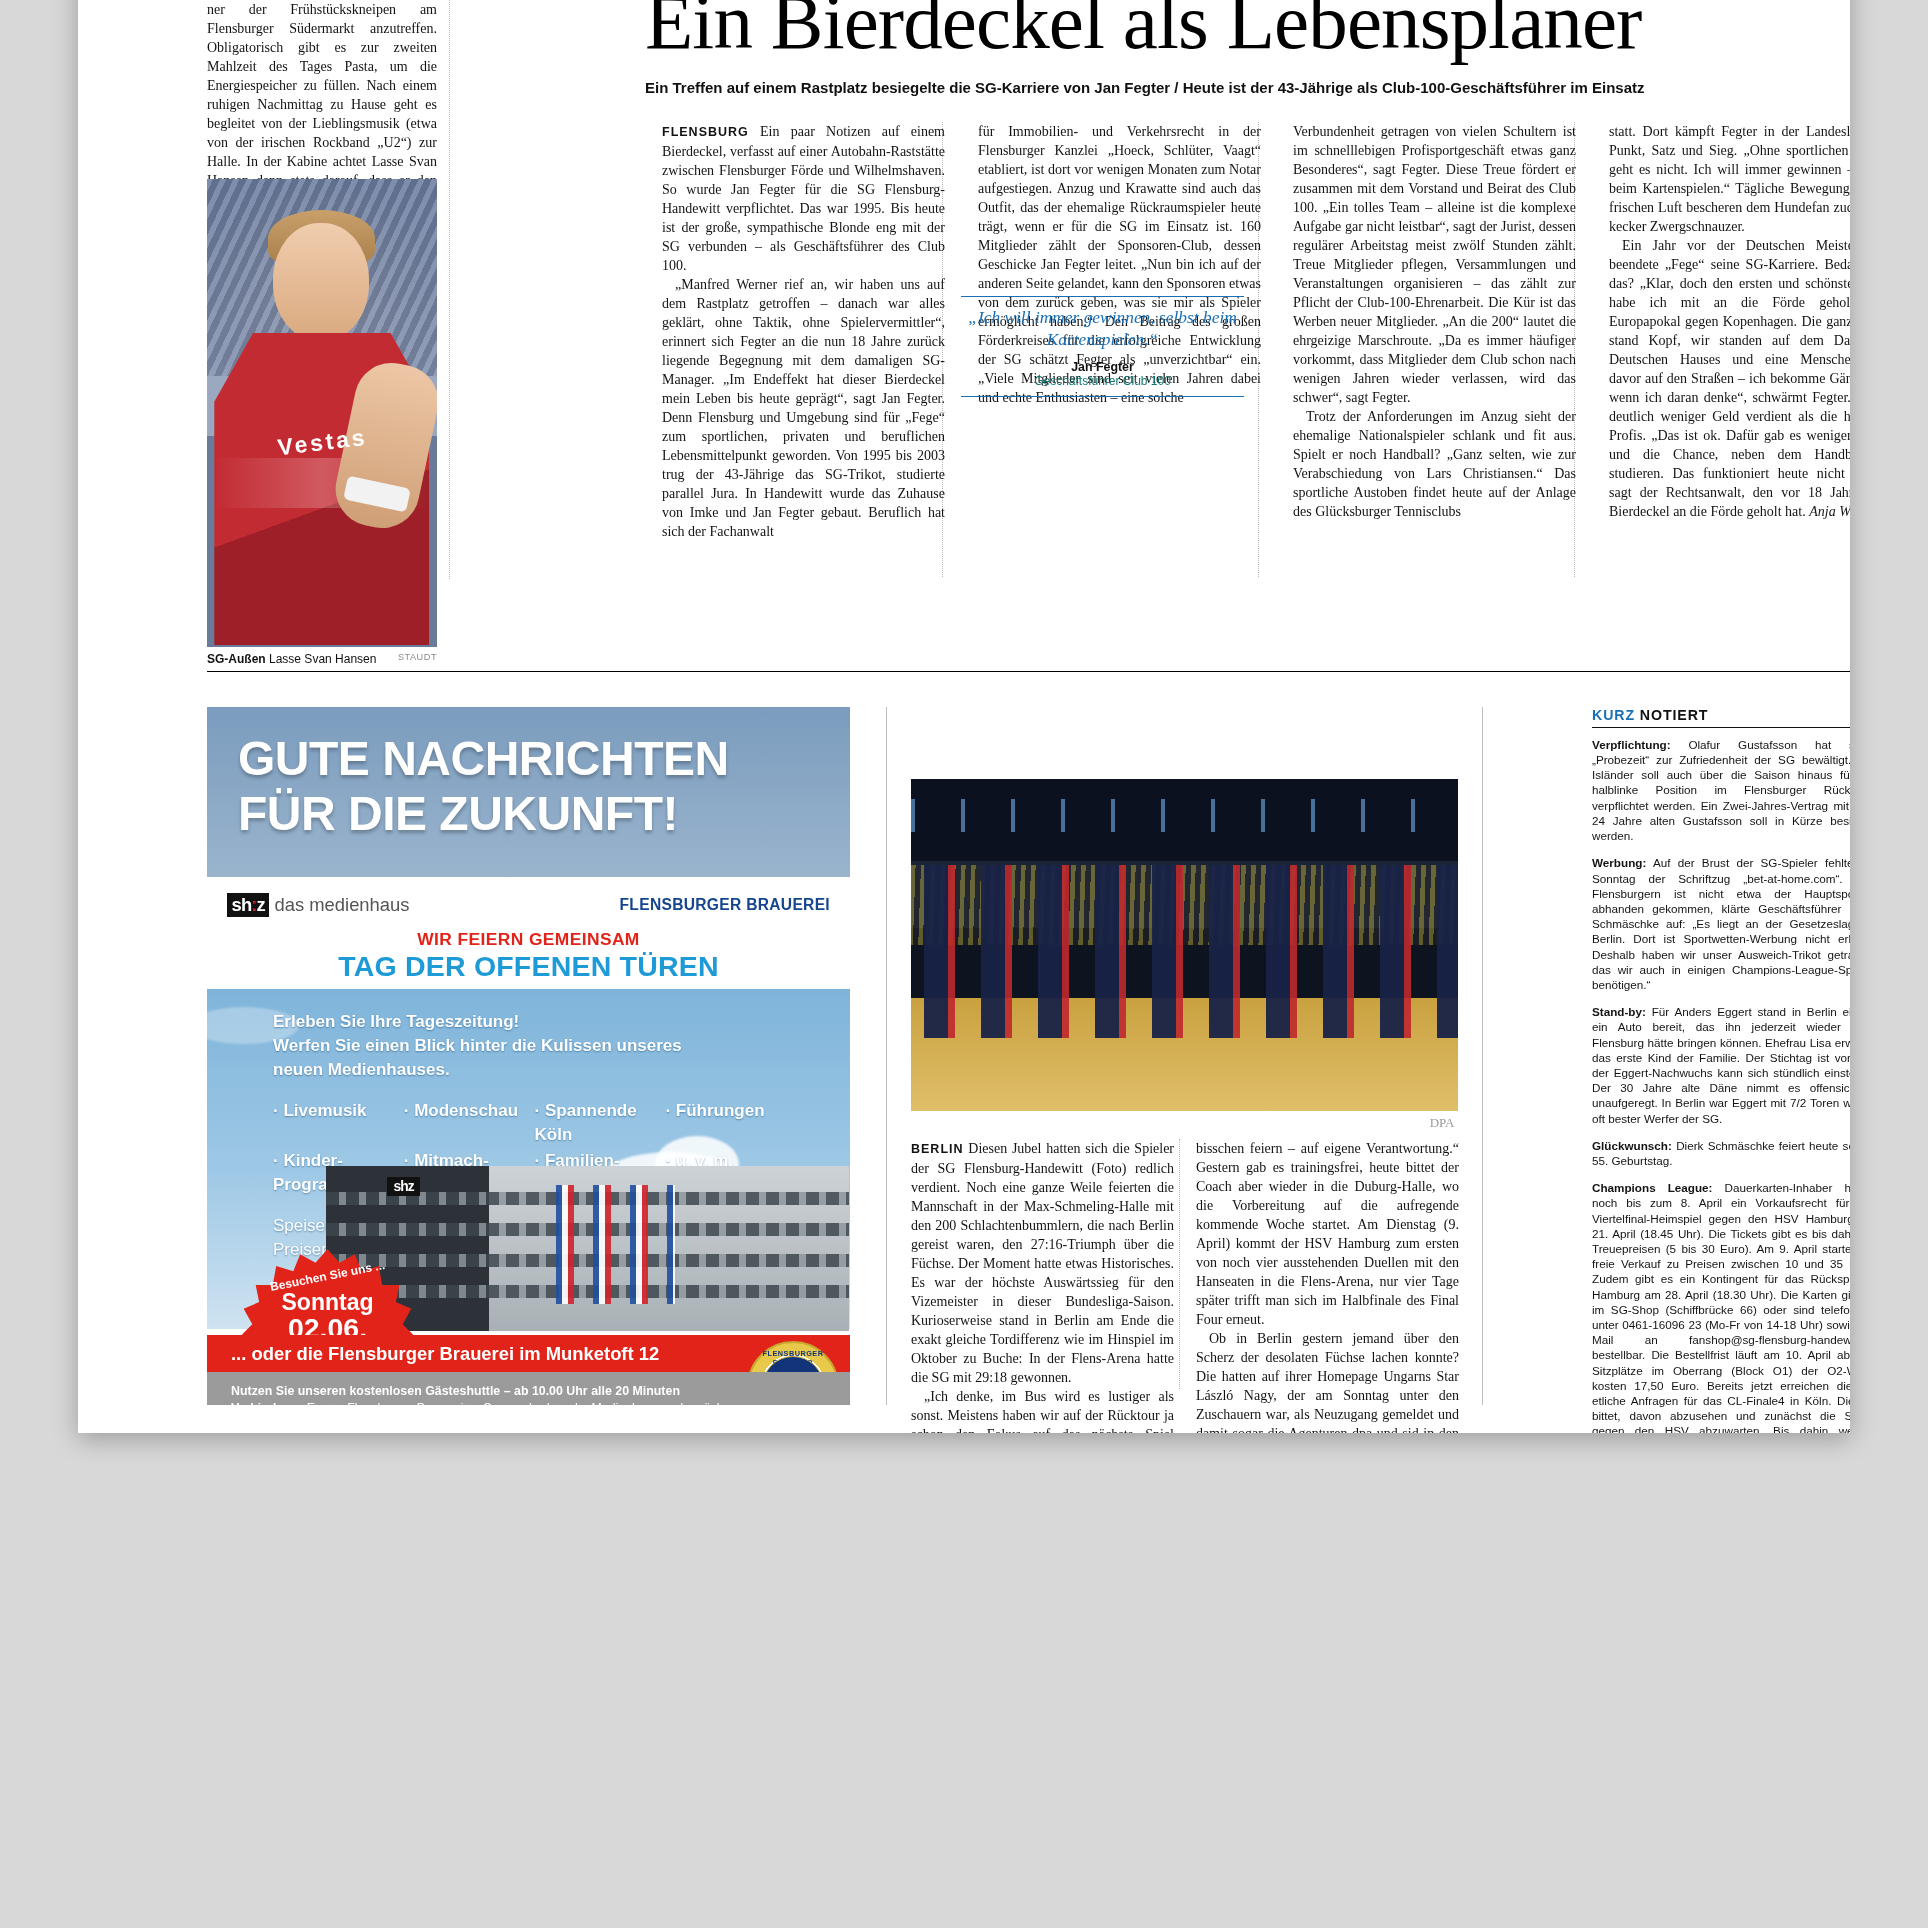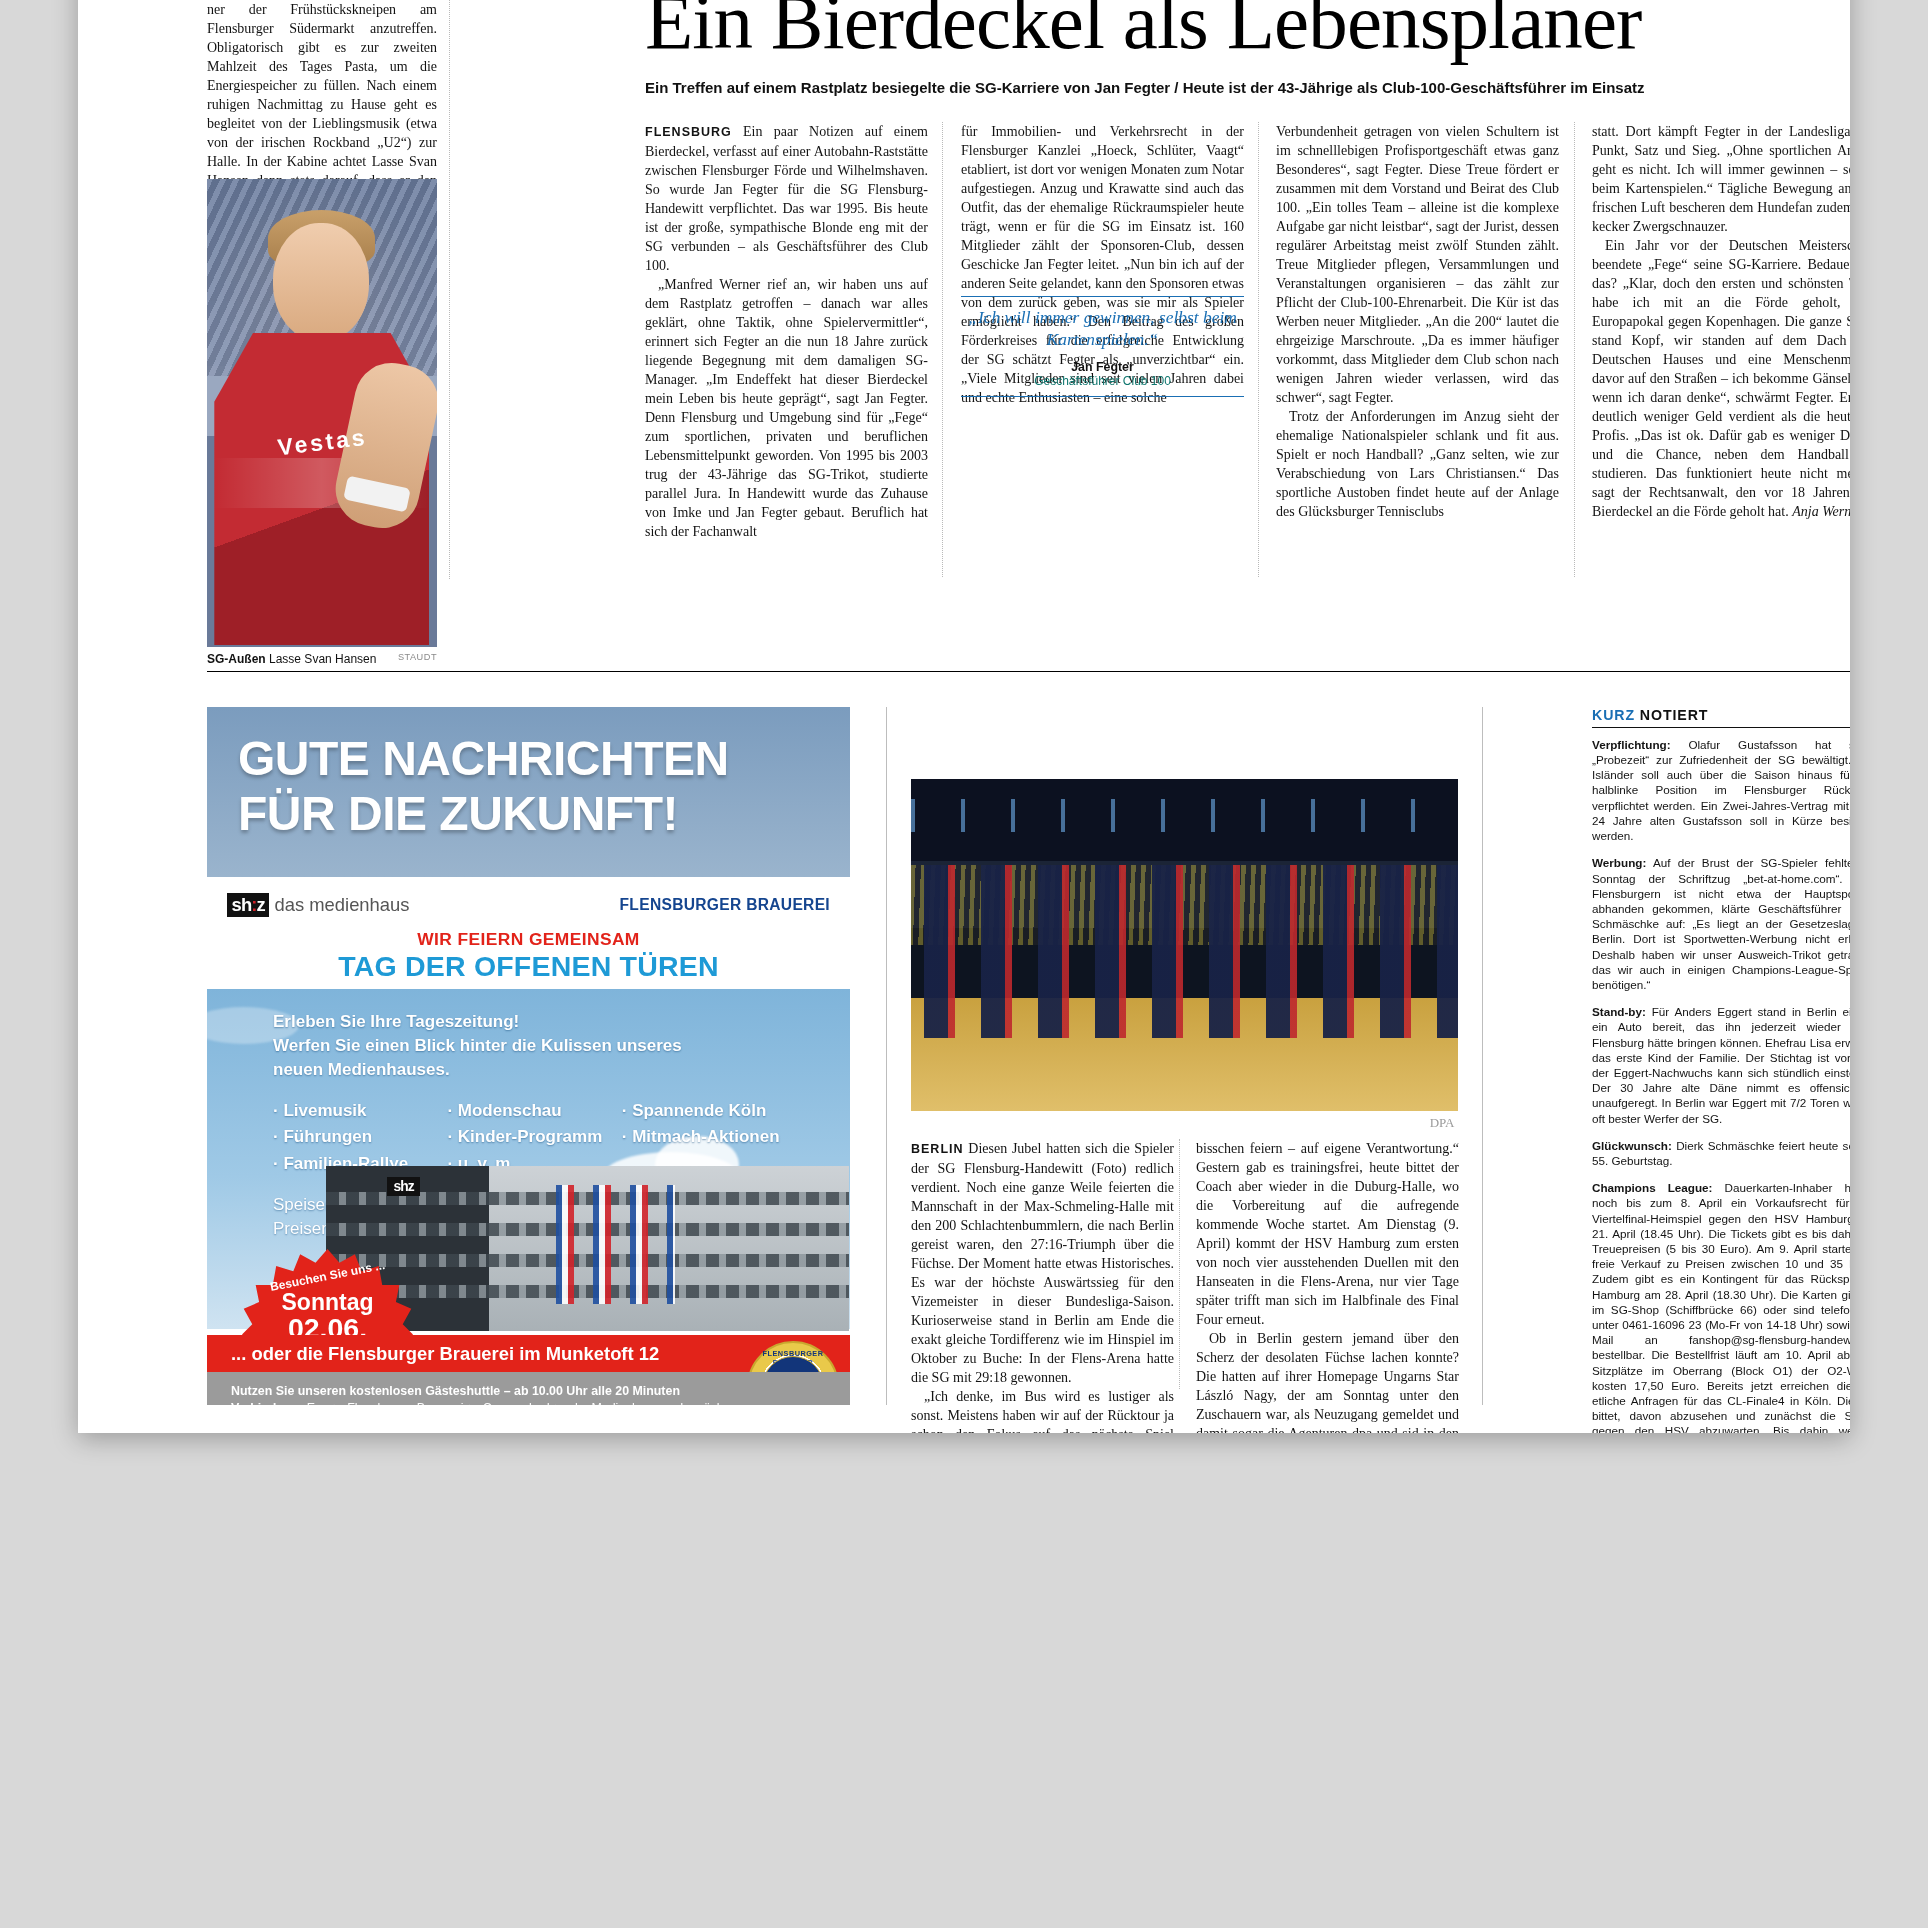--- a/index.html
+++ b/index.html
@@ -41,21 +41,21 @@
       transform:rotate(12deg);border-radius:5.5px;}
   #cap-hansen{position:absolute;left:129px;top:771px;width:230px;
       font-family:"Liberation Sans",sans-serif;font-size:12px;color:#111;}
   #cap-hansen b{font-weight:bold;}
   #cap-hansen .credit{float:right;font-size:9.2px;color:#8a8a8a;letter-spacing:0.5px;}
   #headline{position:absolute;left:567px;top:99px;width:1281px;
      font-family:"Liberation Serif",serif;font-size:79px;line-height:83px;letter-spacing:-0.9px;color:#000;}
   #subhead{position:absolute;left:567px;top:198px;width:1281px;
      font-family:"Liberation Sans",sans-serif;font-weight:bold;font-size:15px;color:#111;}
 
-  .bodycol{position:absolute;top:241px;width:283px;font-size:14px;line-height:19px;color:#131313;}
+  .bodycol{position:absolute;top:241px;width:283px;font-size:14px;line-height:19px;color:#131313;margin-left:17px;}
   .bodycol p{margin:0;}
   .bodycol .dl{font-family:"Liberation Sans",sans-serif;font-weight:bold;font-size:12.5px;letter-spacing:1px;}
   .bodycol .author{font-style:italic;}
   #bc1{left:567px;} #bc2{left:883px;} #bc3{left:1198px;} #bc4{left:1514px;}
 
   #quote{position:absolute;left:883px;top:415px;width:283px;text-align:center;
      border-top:1.8px solid #1a6fb4;border-bottom:1.8px solid #1a6fb4;padding:9.2px 0 8.3px 0;}
   #quote .q{font-family:"Liberation Serif",serif;font-style:italic;font-size:17.4px;line-height:22px;color:#1a6fb4;}
   #quote .n{font-family:"Liberation Sans",sans-serif;font-weight:bold;font-size:12.4px;color:#111;margin-top:10px;}
   #quote .r{font-family:Liberation Sans, sans-serif;font-size:12px;color:#0f766e;text-align:center;}
@@ -76,21 +76,21 @@
   #ad .wf{position:absolute;left:0;top:222px;width:643px;text-align:center;color:#e2231a;
      font-family:"Liberation Sans",sans-serif;font-weight:bold;font-size:17.4px;letter-spacing:0.4px;}
   #ad .tdot{position:absolute;left:0;top:243px;width:643px;text-align:center;color:#1e9ad6;
      font-family:"Liberation Sans",sans-serif;font-weight:bold;font-size:28.5px;letter-spacing:0.2px;}
   #ad .sky{position:absolute;left:0;top:282px;width:643px;height:340px;overflow:hidden;
      background:linear-gradient(#7fb4da 0%,#9fc9e6 55%,#cfe3f1 100%);}
   #ad .cloud{position:absolute;border-radius:50%;background:rgba(255,255,255,.85);filter:blur(0.9px);}
   #ad .adtxt{position:absolute;left:66px;top:303px;width:514px;color:#fff;
      font-family:"Liberation Sans",sans-serif;font-weight:bold;font-size:17px;line-height:24px;
      text-shadow:0 0.9px 1.8px rgba(0,60,110,.45);}
-  #ad ul{list-style:none;margin:16.5px 0 0 0;padding:0;display:grid;grid-template-columns:1fr 1fr 1fr;
+  #ad ul{list-style:none;margin:16.5px 0 0 0;padding:0;display:grid;grid-template-columns:1fr 1fr 1fr 1fr;
      column-gap:9.2px;row-gap:2.8px;}
   #ad ul li:before{content:"· ";}
   #ad .price{margin-top:16.5px;font-weight:bold;}
   #ad .bldg{position:absolute;left:119px;top:459px;width:523px;height:165px;
      background:linear-gradient(#cdd2d6,#a9b1b6);}
   #ad .bldg .glassrow{position:absolute;left:0;width:100%;height:13px;
      background:repeating-linear-gradient(90deg,#3d464d 0 13px,#8e979d 13px 20px);opacity:.85;}
   #ad .bldg .dark{position:absolute;left:0;top:0;width:163px;height:100%;background:#2c3238;}
   #ad .shzsign{position:absolute;left:180px;top:470px;background:#111;color:#fff;padding:1.8px 6.4px;
      font-family:"Liberation Sans",sans-serif;font-weight:bold;font-size:13.8px;letter-spacing:-0.9px;}

